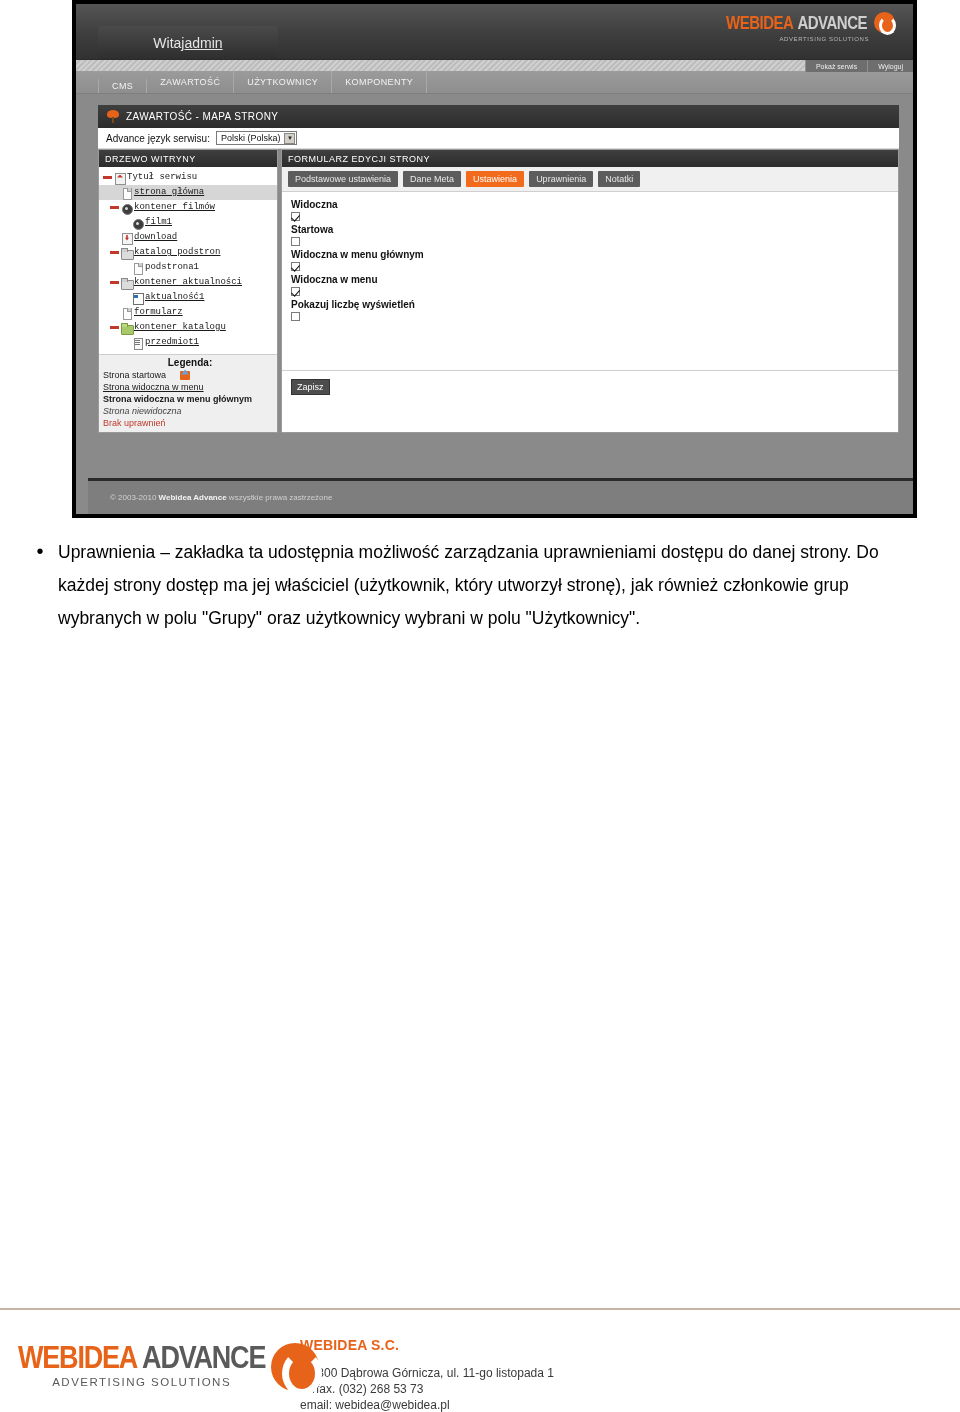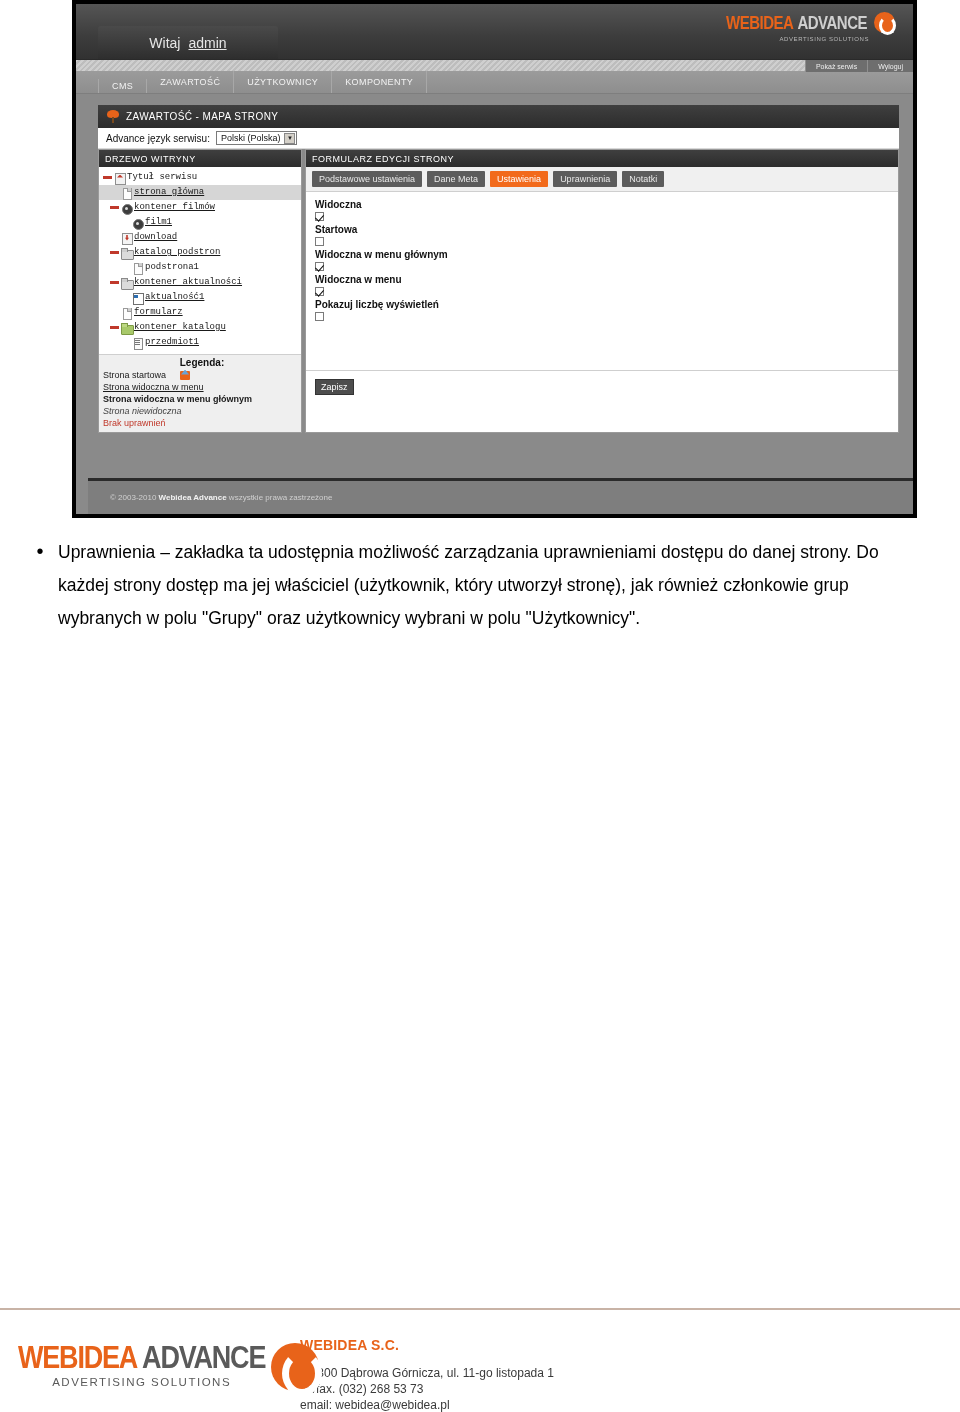--- a/index.html
+++ b/index.html
@@ -59,21 +59,21 @@
   }
 
   .welcome-tab {
     position:absolute; left:22px; bottom:0;
     width:180px; height:33px;
     background:linear-gradient(#4a4a4a,#2e2e2e);
     border-radius:3px 3px 0 0;
     color:#e6e6e6; font-size:14px;
     display:flex; align-items:center; justify-content:center;
   }
-  .welcome-tab u { text-underline-offset:1px;padding-left:8px; }
+  .welcome-tab u { text-underline-offset:1px; }
 
   
   .strip {
     position:relative;
     height:12px;
     background:
       repeating-linear-gradient(135deg,#cfcfcf 0 2px,#bdbdbd 2px 4px);
     border-top:1px solid #2a2a2a;
   }
   .strip-links {
@@ -149,21 +149,21 @@
   .lang-arrow {
     width:11px; height:11px;
     background:#d4d0c8; border:1px solid #888;
     display:flex; align-items:center; justify-content:center;
     font-size:6px; color:#222; line-height:1;
   }
 
   .columns { display:flex; gap:3px; background:#8a8a8a; }
 
   
-  .col-tree { width:204px; background:#ffffff; border:1px solid #9a9a9a; }
+  .col-tree { width:180px; background:#ffffff; border:1px solid #9a9a9a; }
   .col-form { flex:1; background:#ffffff; border:1px solid #9a9a9a; }
 
   .subhead {
     height:17px;
     background:linear-gradient(#3f3f3f,#2c2c2c);
     color:#ffffff; font-size:9px; letter-spacing:0.5px;
     display:flex; align-items:center; padding-left:6px;
   }
 
   .tree { padding:3px 0 4px 0; font-size:9px; color:#1a1a1a; }

